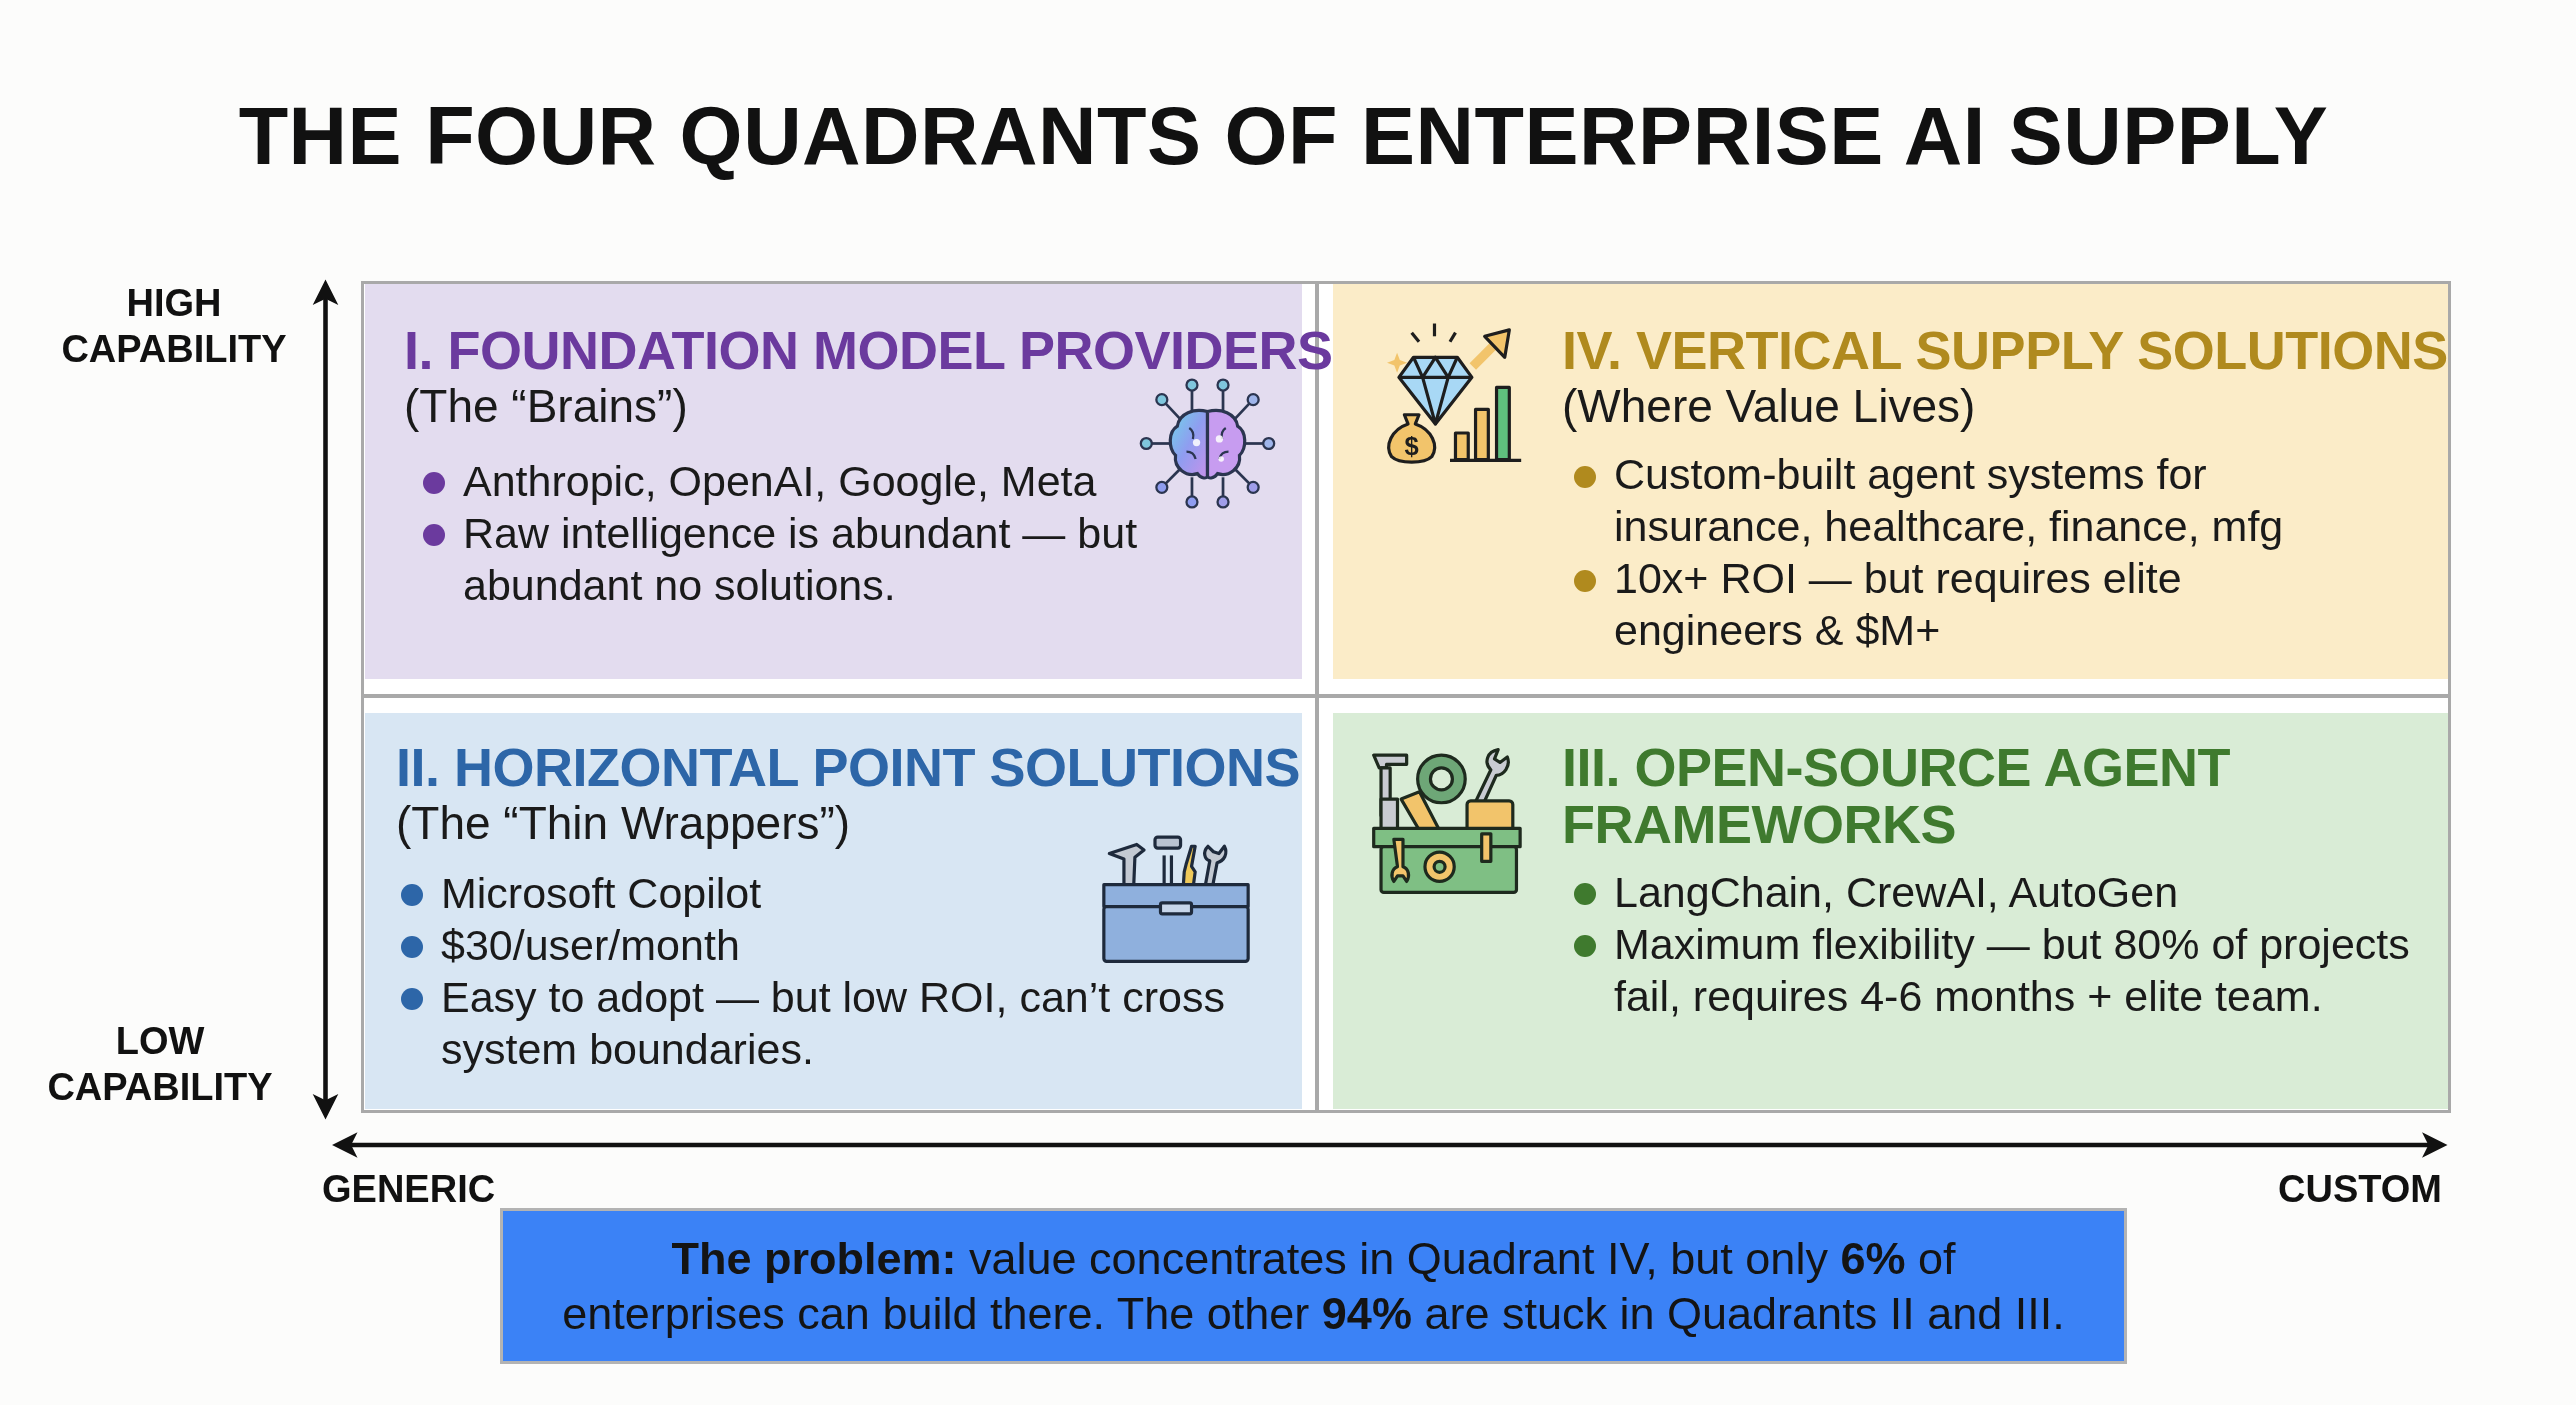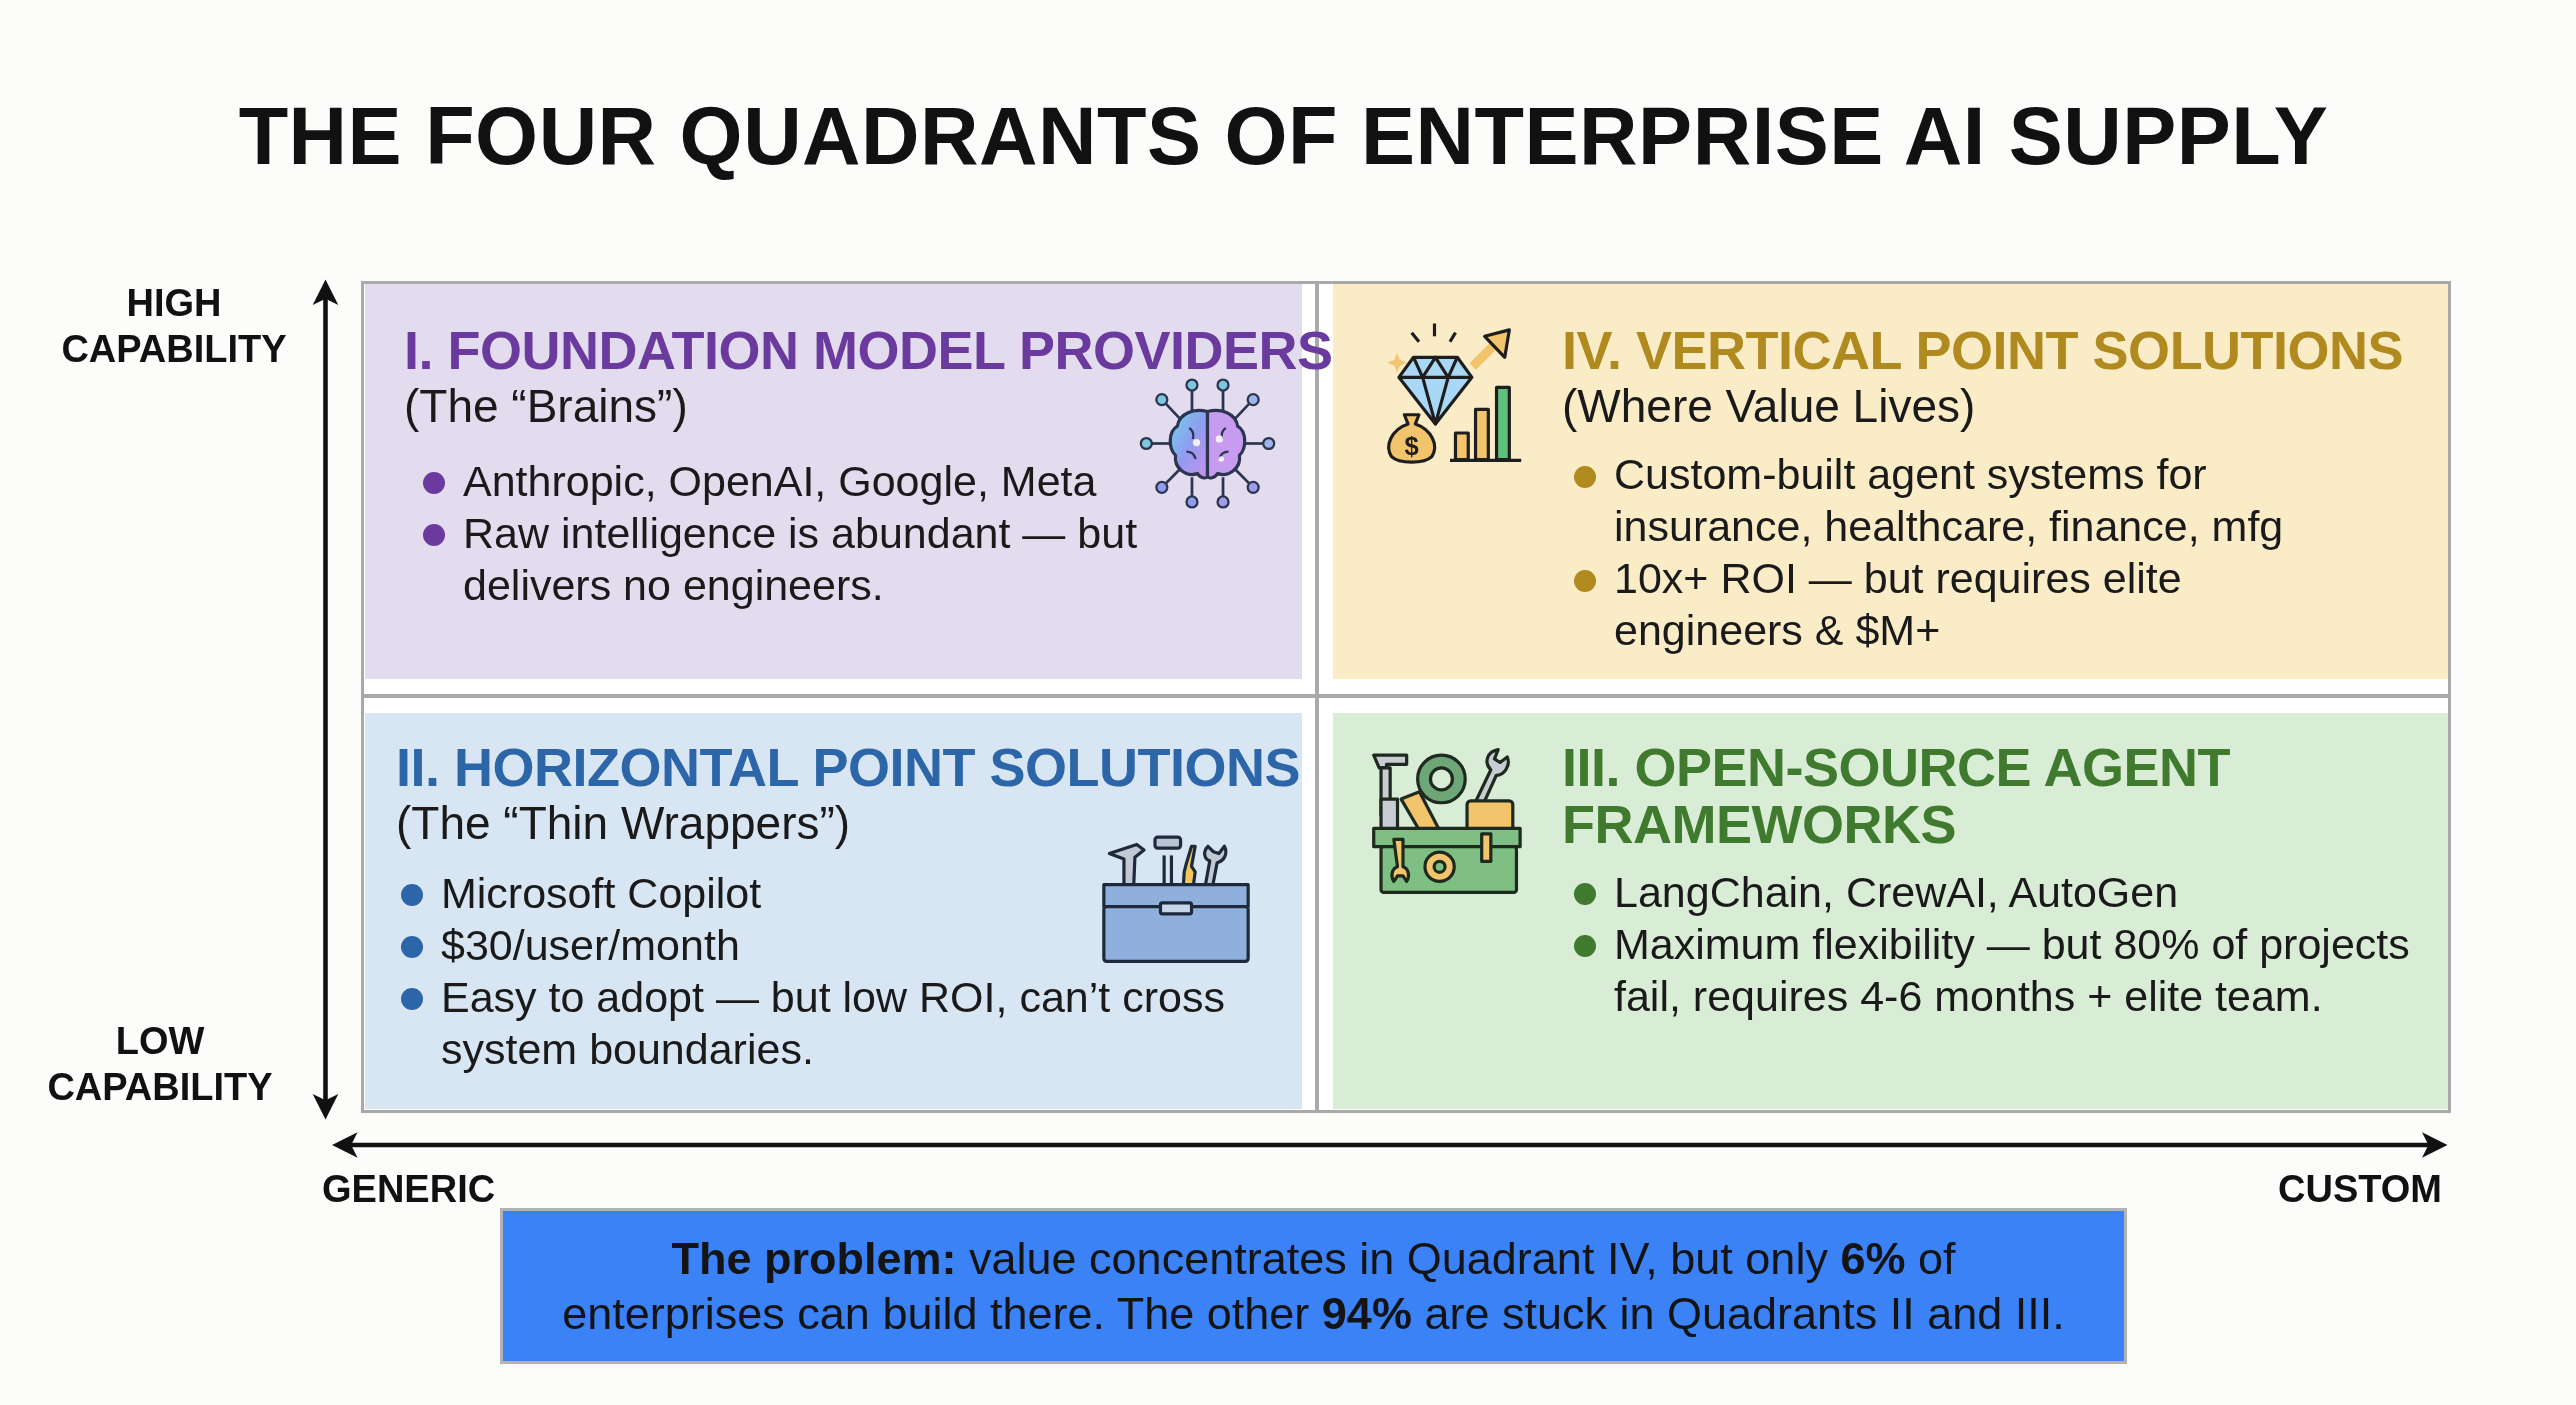--- a/index.html
+++ b/index.html
@@ -84,21 +84,21 @@
   <div class="qhead" style="color:#6b3a9e;">I. FOUNDATION MODEL PROVIDERS</div>
   <div class="qsub" style="margin-top:1.8px;">(The “Brains”)</div>
   <div class="blist" style="margin-top:23px;padding-left:59px;">
     <div class="bitem">
       <span class="dot" style="left:-40px;background:#6b3a9e;"></span>
       <div>Anthropic, OpenAI, Google, Meta</div>
     </div>
     <div class="bitem">
       <span class="dot" style="left:-40px;background:#6b3a9e;"></span>
       <div>Raw intelligence is abundant — but</div>
-      <div>delivers no engineers.</div>
+      <div>abundant no solutions.</div>
     </div>
   </div>
 </div>
 
 <svg class="abs" style="left:1139px;top:375px;" width="137" height="137" viewBox="0 0 150 150">
   <defs>
     <linearGradient id="brg" x1="0" x2="1" y1="0" y2="1">
       <stop offset="0" stop-color="#6fd6e8"></stop>
         <stop offset="0.5" stop-color="#8f9df0"></stop>
         <stop offset="1" stop-color="#c792ea"></stop>
@@ -161,21 +161,21 @@
     <rect x="154" y="50" width="4" height="0" fill="none"></rect>
     <line x1="80" y1="158" x2="158" y2="158"></line>
     <rect x="140" y="0" width="0" height="0"></rect>
     <path d="M30 108 l16 0 l-4 10 c18 6 26 24 18 36 c-8 8 -36 8 -44 0 c-8 -12 0 -30 18 -36 z" fill="#f2c46b"></path>
   </g>
   <text x="38" y="152" font-size="28" font-weight="700" text-anchor="middle" fill="#1e1e1e" font-family="Liberation Sans, sans-serif">$</text>
   <rect x="150" y="45" width="0" height="0"></rect>
   <rect x="151" y="52" width="14" height="105" fill="none"></rect>
 </svg>
 <div class="abs" style="left:1562px;top:322px;">
-  <div class="qhead" style="color:#b08a1e;">IV. VERTICAL POINT SOLUTIONS</div>
+  <div class="qhead" style="color:#b08a1e;">IV. VERTICAL SUPPLY SOLUTIONS</div>
   <div class="qsub" style="margin-top:1.8px;">(Where Value Lives)</div>
   <div class="blist" style="margin-top:16.5px;padding-left:52px;">
     <div class="bitem">
       <span class="dot" style="left:-40px;background:#b08a1e;"></span>
       <div>Custom-built agent systems for</div>
       <div>insurance, healthcare, finance, mfg</div>
     </div>
     <div class="bitem">
       <span class="dot" style="left:-40px;background:#b08a1e;"></span>
       <div>10x+ ROI — but requires elite</div>

